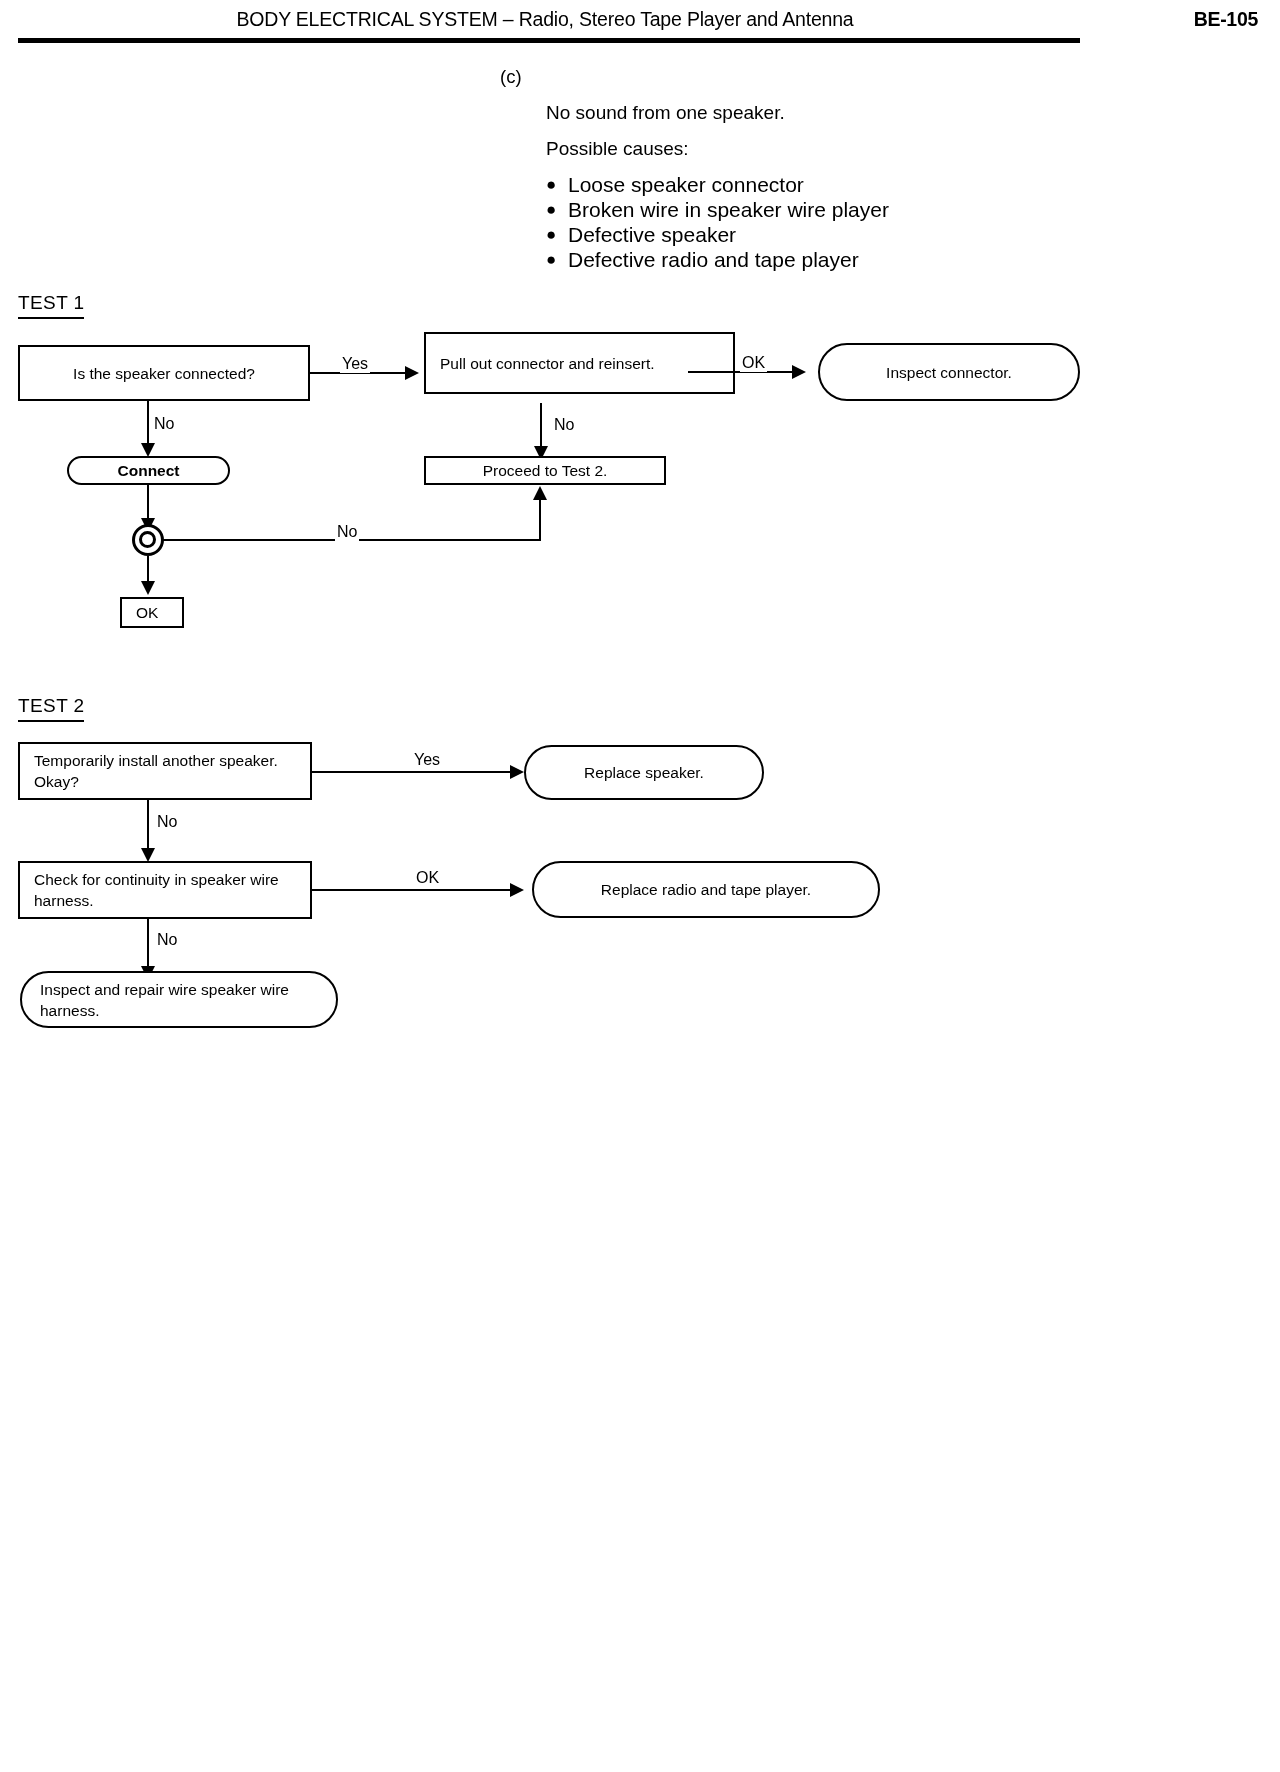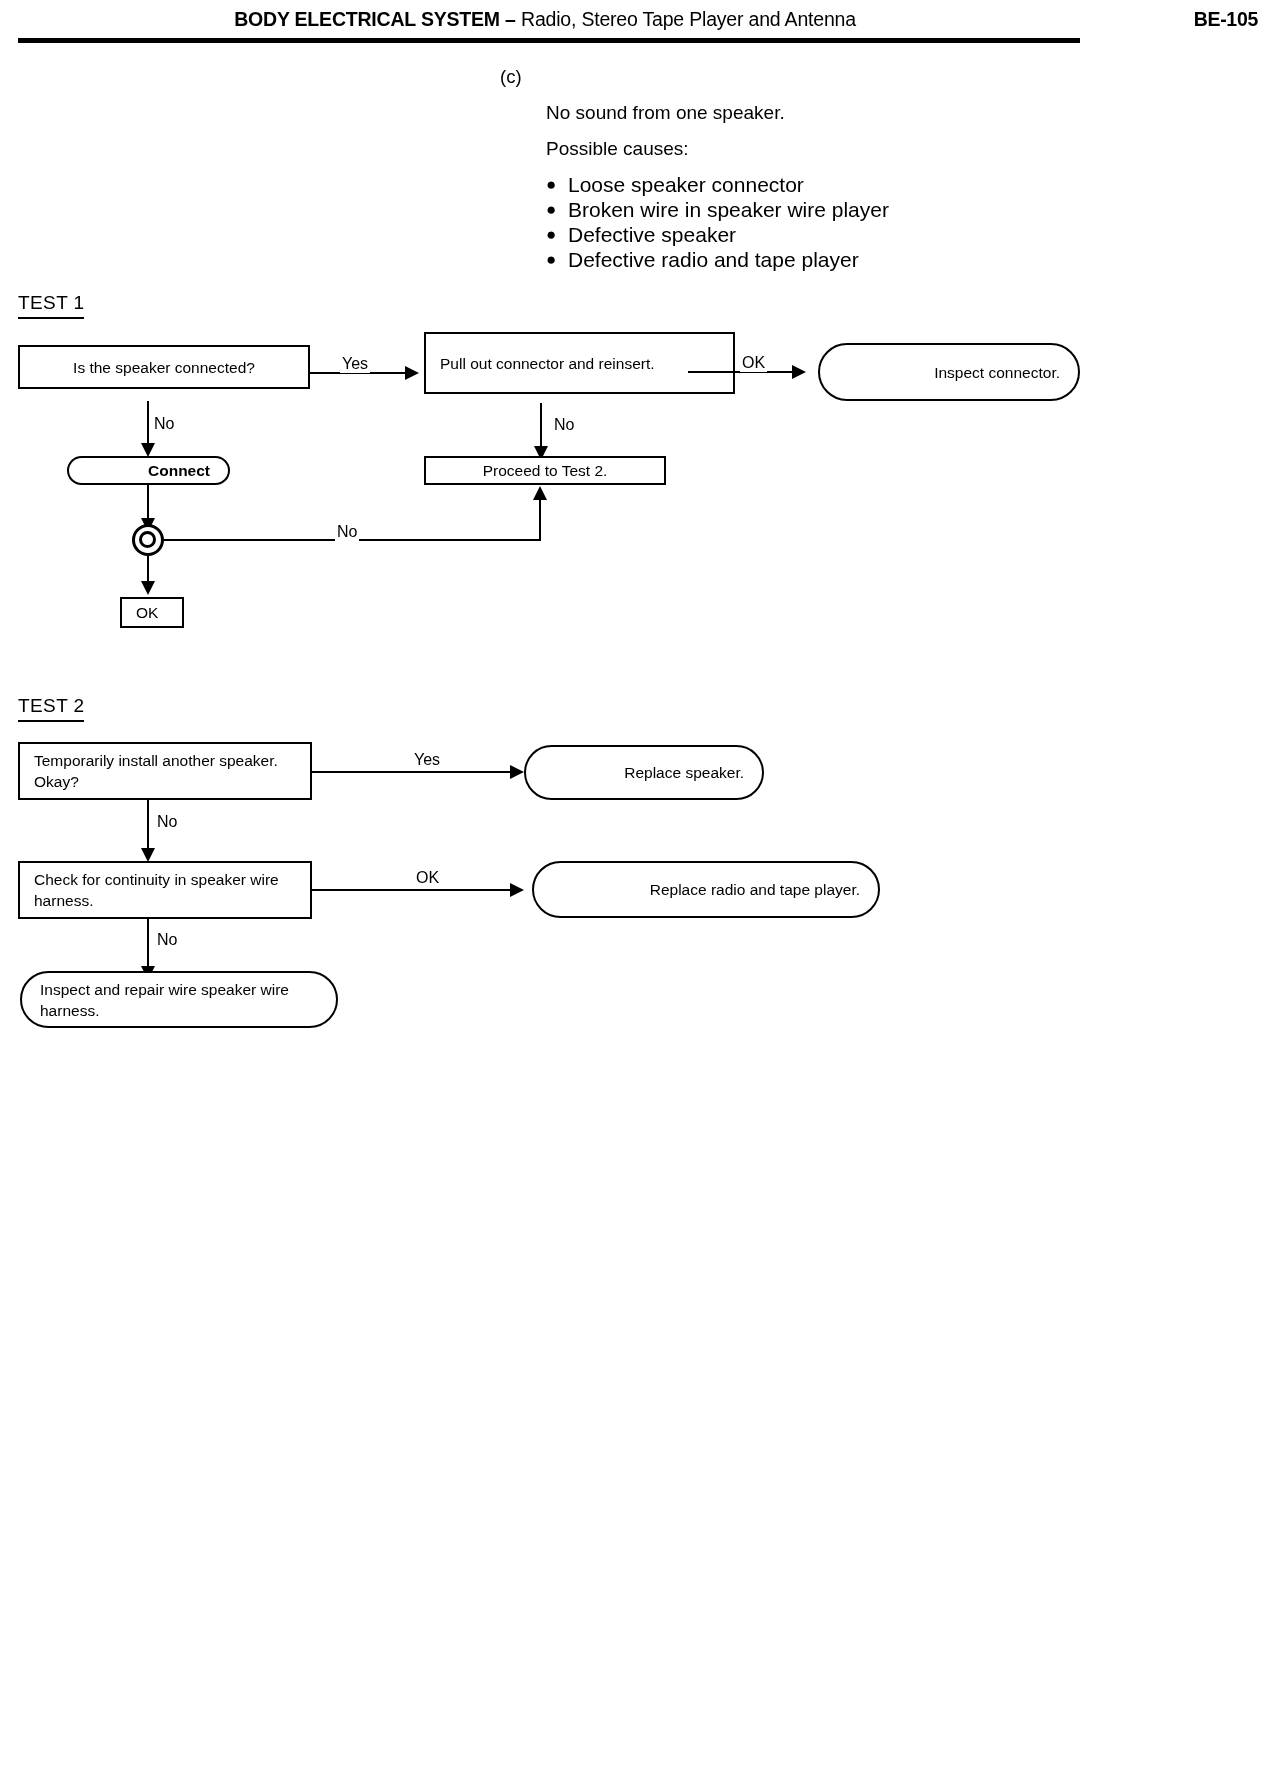--- a/index.html
+++ b/index.html
@@ -16,21 +16,21 @@
   
   .header {
     position:absolute; left:0; top:0; width:1280px; height:44px;
   }
   .header-title {
     position:absolute; left:0; top:8px; width:1090px;
     text-align:center;
     font-size:19.5px; font-weight:bold; letter-spacing:-0.2px;
     white-space:nowrap;
   }
-  .header-title .sys { font-weight:bold; }
+  .header-title .sys { font-weight:normal; }
   .header-title .sub { font-weight:normal; }
   .header-page {
     position:absolute; right:22px; top:8px;
     font-size:19.5px; font-weight:bold; letter-spacing:-0.3px;margin-left:32px;
   }
   .header-rule {
     position:absolute; left:18px; top:38px; width:1062px; height:5px;
     background:#000;
   }
 
@@ -53,21 +53,21 @@
     padding-bottom:3px; border-bottom:2.5px solid #000;
   }
   .node {
     position:absolute; box-sizing:border-box;
     border:2.2px solid #000; background:#fff;
     display:flex; align-items:center;
     font-size:15.5px; line-height:21px;
   }
   .node.rect { }
   .node.rect .txt { padding:0 14px; }
-  .node.stadium { border-radius:999px; justify-content:flex-end; text-align:center; }
+  .node.stadium { border-radius:999px; justify-content:center; text-align:center; }
   .node.stadium .txt { padding:0 18px; }
   .node.center { justify-content:center; text-align:center; }
   .node .txt { display:block; }
 
   .line { position:absolute; background:#000; }
   .hline { height:2.2px; }
   .vline { width:2.2px; }
 
   .arrow { position:absolute; width:0; height:0; }
   .arrow.right {
@@ -134,21 +134,21 @@
       </div>
       <div class="bullet-row">
         <span class="bullet-dot">●</span>
         <span class="bullet-text">Defective radio and tape player</span>
       </div>
     </div>
   </div>
 
   <div class="test-label" style="left:18px; top:292px;">TEST 1</div>
 
-  <div class="node rect center" style="left:18px; top:345px; width:292px; height:44px;">
+  <div class="node rect center" style="left:18px; top:345px; width:292px; height:56px;">
     <span class="txt">Is the speaker connected?</span>
   </div>
 
   <div class="line hline" style="left:310px; top:372px; width:98px;"></div>
   <div class="arrow right" style="left:405px; top:366px;"></div>
   <div class="edge-label" style="left:340px; top:355px;">Yes</div>
 
   <div class="node rect" style="left:424px; top:332px; width:311px; height:62px;">
     <span class="txt">Pull out connector and reinsert.</span>
   </div>

